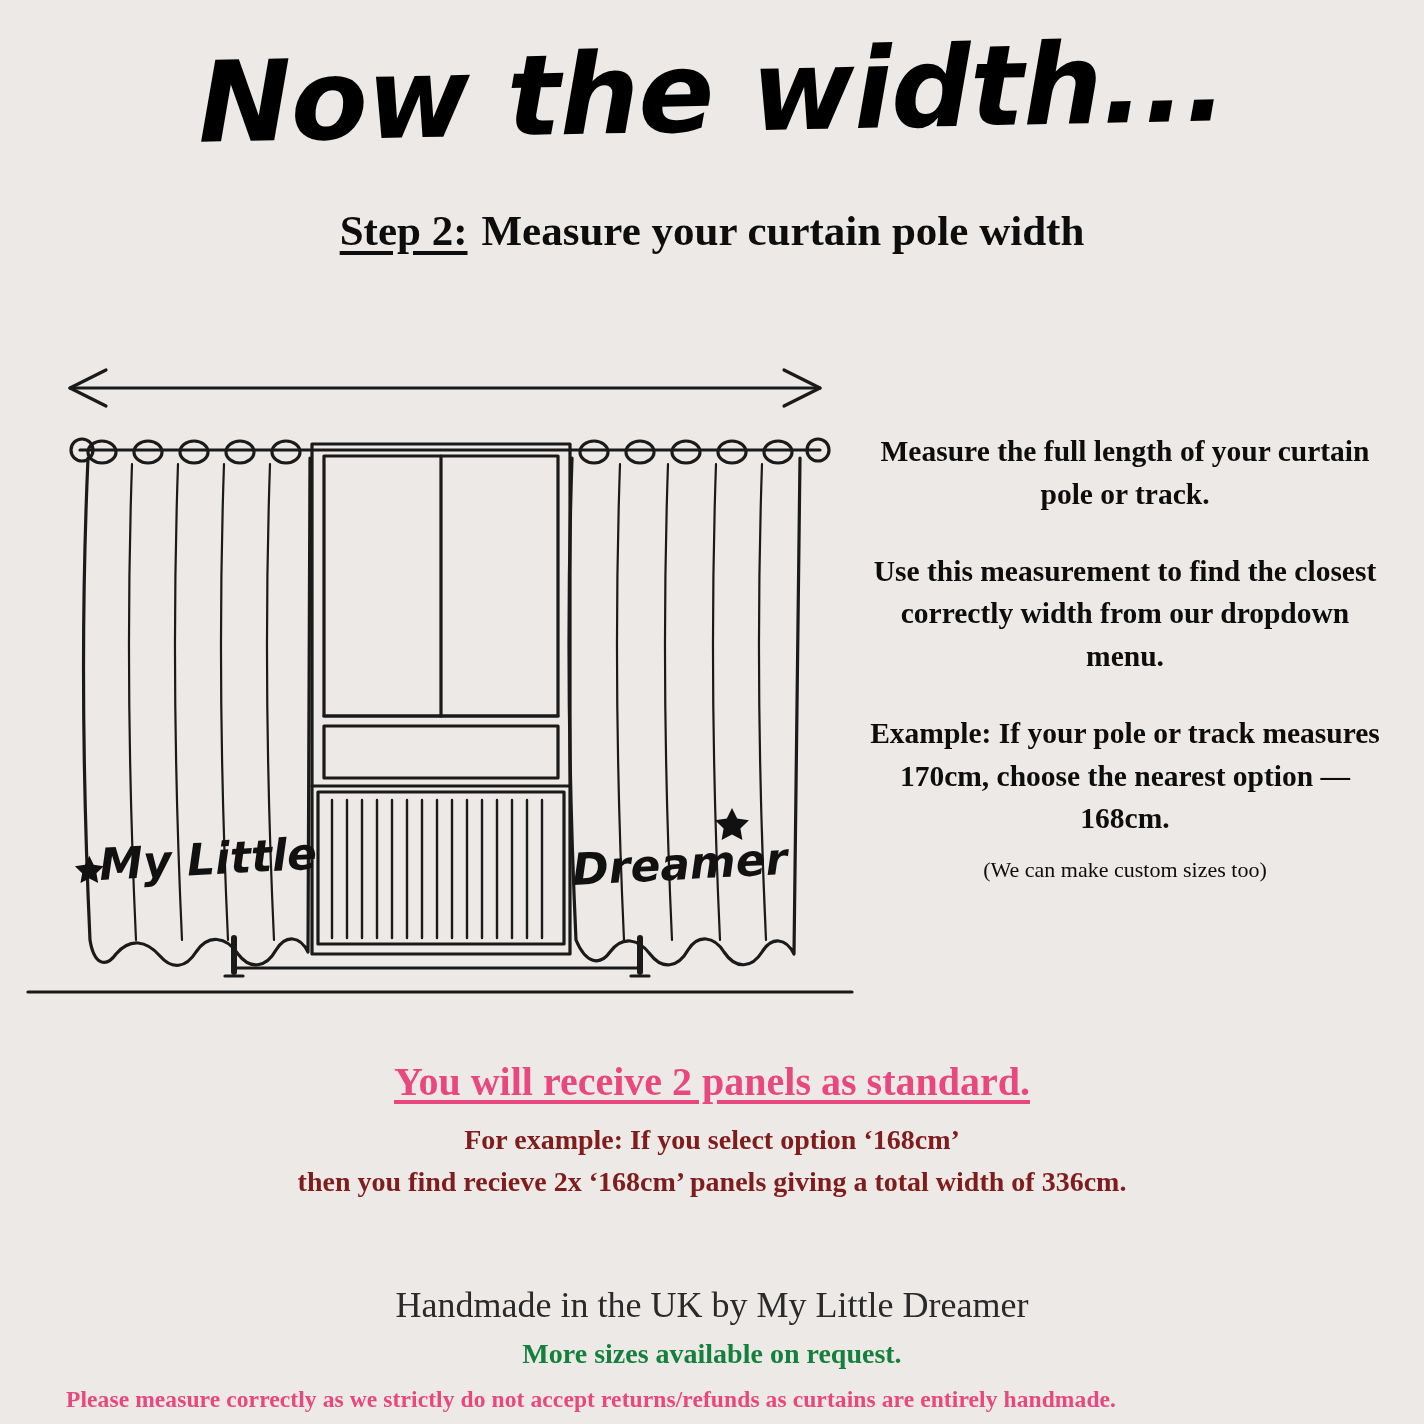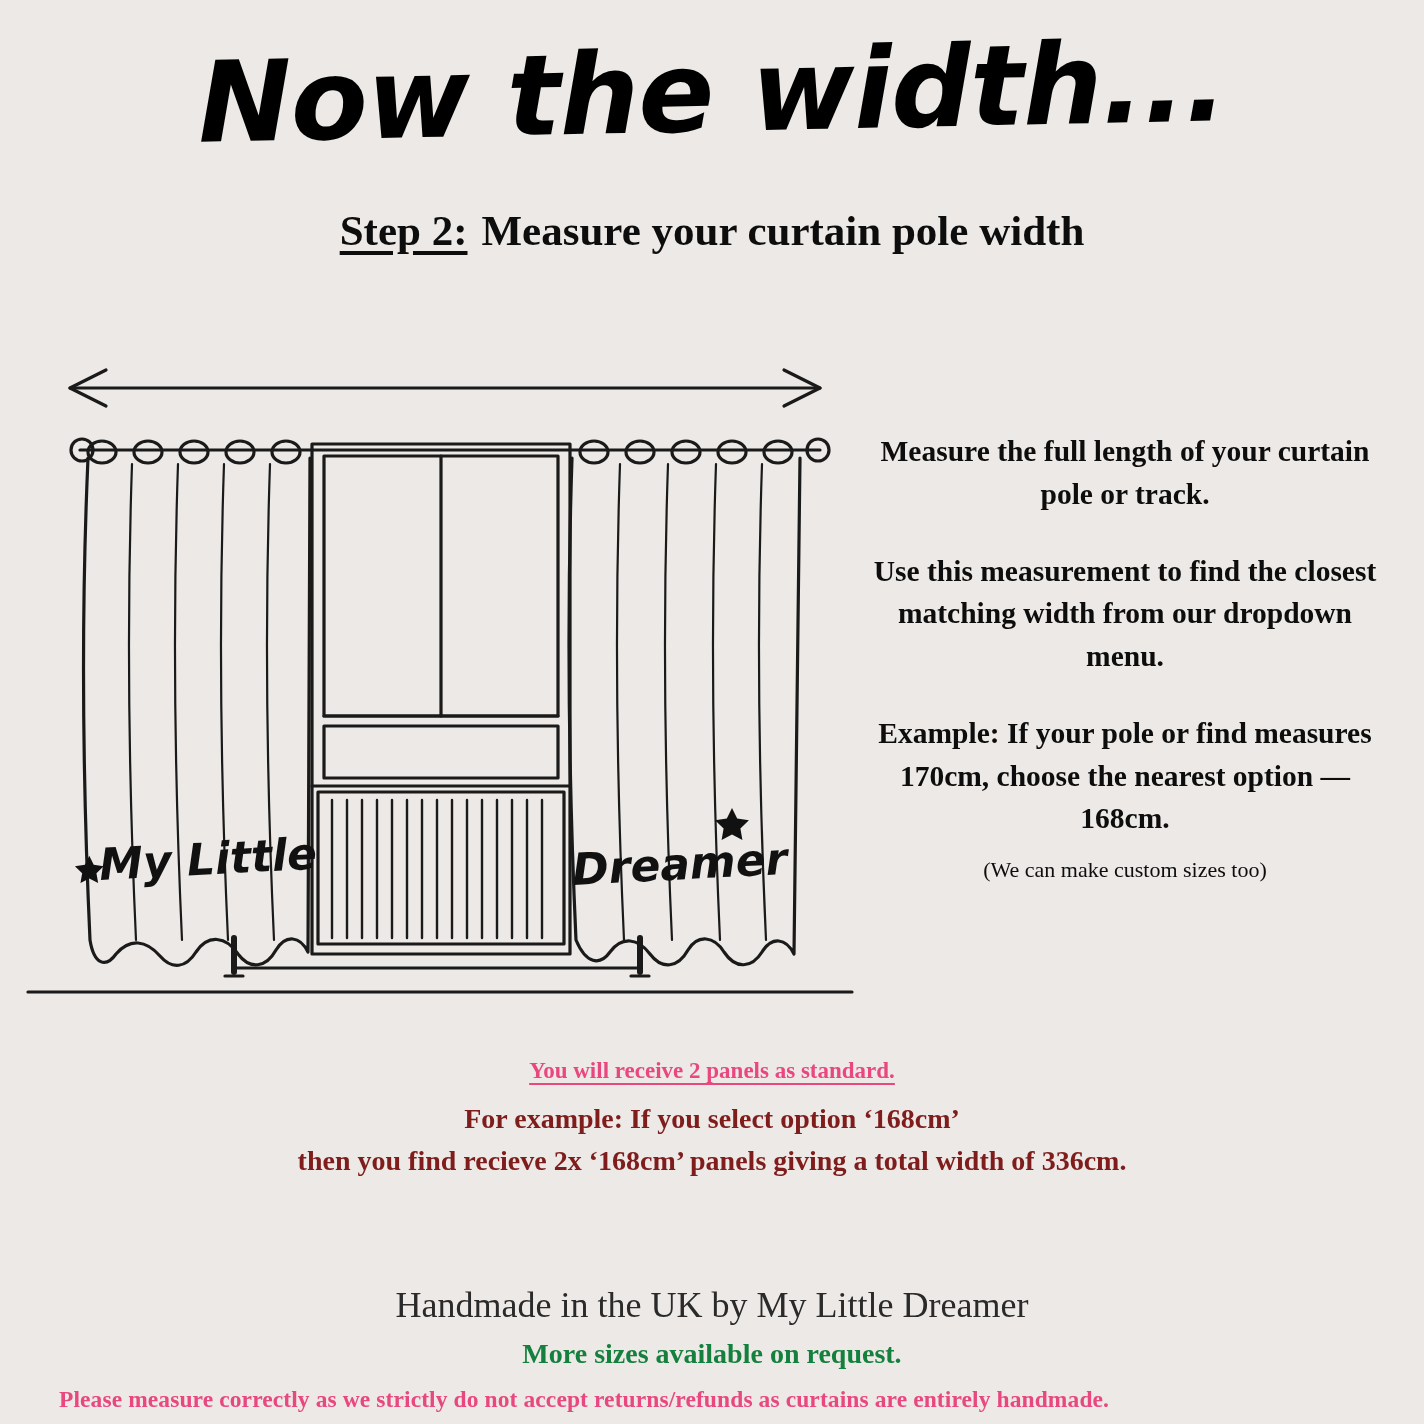--- a/index.html
+++ b/index.html
@@ -89,21 +89,21 @@
   
   .panels-note {
     position: absolute;
     left: 0;
     top: 1058px;
     width: 1424px;
     text-align: center;
   }
   .panels-note .headline-pink {
     font-family: "Liberation Serif", serif;
-    font-size: 23px;
+    font-size: 40px;
     font-weight: bold;
     color: #e8487f;
     text-decoration: underline;
     text-underline-offset: 5px;
     display: inline-block;
     margin-bottom: 14px;
   }
   .panels-note .line {
     font-family: "Liberation Serif", serif;
     font-size: 28px;
@@ -136,20 +136,21 @@
     position: absolute;
     left: 0;
     top: 1386px;
     width: 1168px;
     text-align: center;
     font-family: "Liberation Serif", serif;
     font-size: 23.5px;
     font-weight: bold;
     color: #e8487f;
     letter-spacing: 0.1px;
+    padding-left: 7px;
   }
 </style>
 </head>
 <body>
 
 <div id="page">
 
   <div class="headline">Now the width...</div>
 
   <div class="step-line">
@@ -233,22 +234,22 @@
         <path d="M 712 468 l 5.2 10.6 11.7 1.7 -8.5 8.2 2 11.6 -10.4 -5.5 -10.4 5.5 2 -11.6 -8.5 -8.2 11.7 -1.7 z"></path>
       </g>
 
       <text x="80" y="540" font-family="DejaVu Sans, sans-serif" font-size="44" font-weight="bold" font-style="italic" fill="#111" transform="rotate(-3 80 540)">My Little</text>
       <text x="553" y="545" font-family="DejaVu Sans, sans-serif" font-size="44" font-weight="bold" font-style="italic" fill="#111" transform="rotate(-3 553 545)">Dreamer</text>
     </svg>
   </div>
 
   <div class="copy">
     <p>Measure the full length of your curtain pole or track.</p>
-    <p>Use this measurement to find the closest matching width from our dropdown menu.</p>
-    <p>Example: If your pole or find measures 170cm, choose the nearest option — 168cm.</p>
+    <p>Use this measurement to find the closest correctly width from our dropdown menu.</p>
+    <p>Example: If your pole or track measures 170cm, choose the nearest option — 168cm.</p>
     <p class="small">(We can make custom sizes too)</p>
   </div>
 
   <div class="panels-note">
     <div><span class="headline-pink">You will receive 2 panels as standard.</span></div>
     <div class="line">For example: If you select option ‘168cm’</div>
     <div class="line">then you find recieve 2x ‘168cm’ panels giving a total width of 336cm.</div>
   </div>
 
   <div class="footer">

